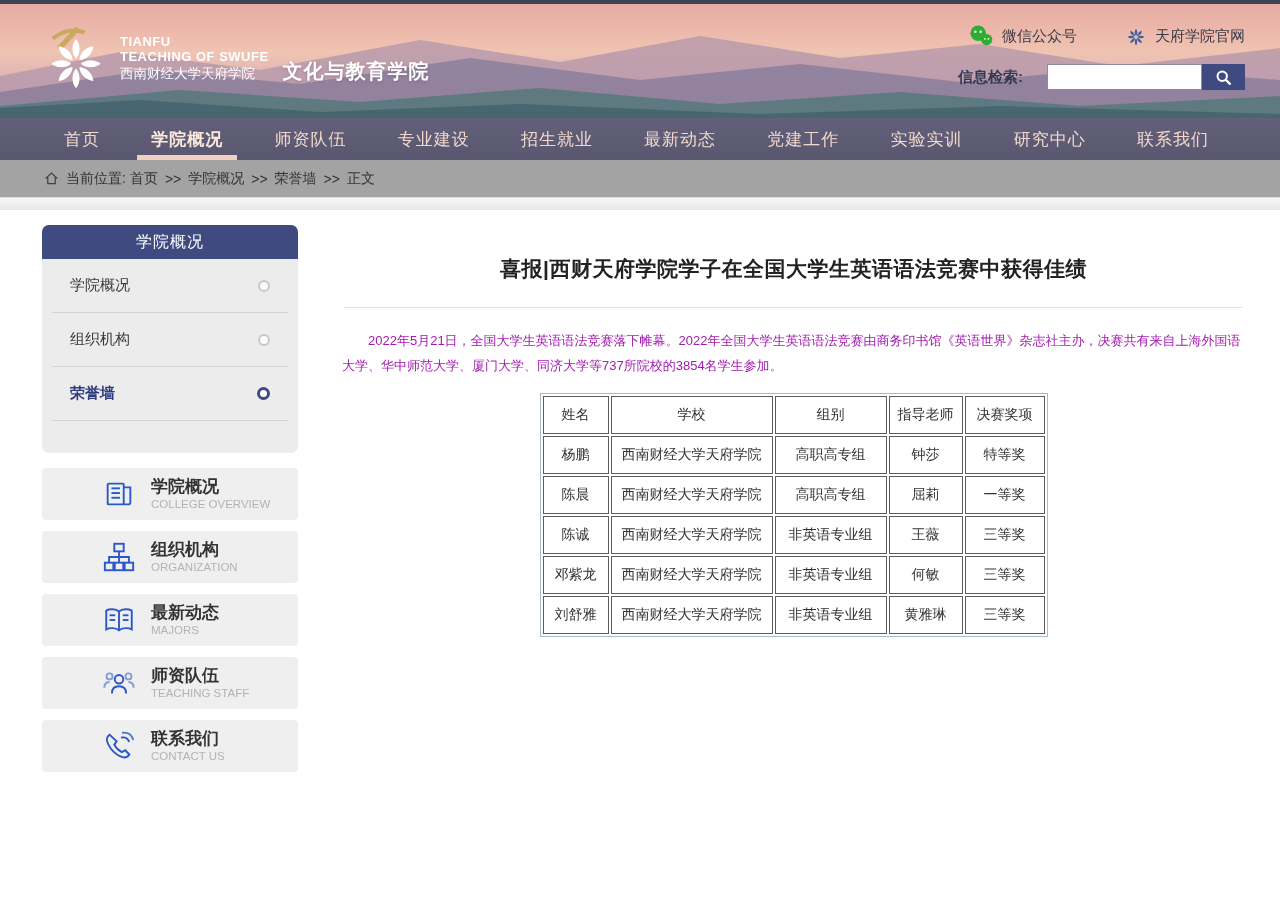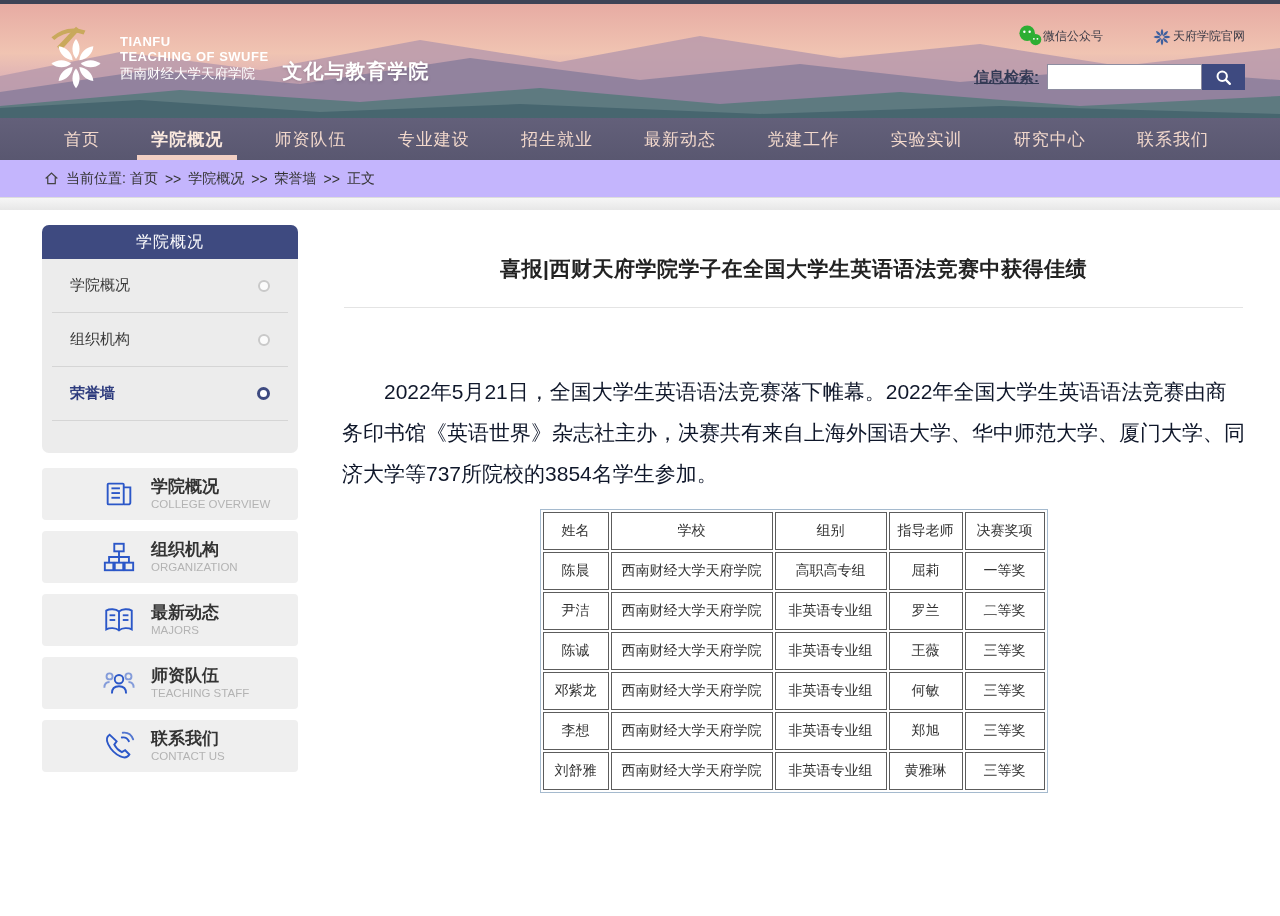--- a/index.html
+++ b/index.html
@@ -17,40 +17,40 @@
   .brand-logo { width:68px; height:72px; }
   .brand-text { margin-left:10px; color:#fff; line-height:1.15; }
   .brand-line1 { font-size:13px; font-weight:bold; letter-spacing:.5px; }
   .brand-line2 { font-size:13px; font-weight:bold; letter-spacing:.5px; }
   .brand-line3 { font-size:13.5px; margin-top:1px; }
   .brand-college { color:#fff; font-size:20px; font-weight:bold; margin-left:14px; margin-top:26px;
     text-shadow:0 1px 3px rgba(90,70,90,.35); letter-spacing:1px; }
 
   .header-right { position:absolute; right:35px; top:24px; text-align:right; }
   .quick-links { display:flex; align-items:center; justify-content:flex-end; gap:10px; }
-  .quick-link { display:flex; align-items:center; font-size:12px; color:#3a3a46; }
+  .quick-link { display:flex; align-items:center; gap:8px; font-size:15px; color:#3a3a46; }
   .quick-link + .quick-link { margin-left:38px; }
   .search-row { margin-top:16px; display:flex; align-items:center; justify-content:flex-end; }
-  .search-label { font-size:15px; font-weight:bold; color:#333a55; margin-right:8px;text-decoration:underline; }
+  .search-label { font-size:15px; font-weight:bold; color:#333a55; margin-right:24px; }
   .search-input { width:155px; height:26px; border:1px solid #8d8da0; background:#fff; outline:none;
     padding:0 6px; font-size:13px; }
   .search-btn { width:43px; height:26px; background:#3e4a80; border:none; display:flex;
     align-items:center; justify-content:center; cursor:pointer; }
 
   
   .main-nav { height:42px; background:linear-gradient(180deg,#63607a 0,#595770 100%); display:flex;
     align-items:stretch; justify-content:space-between; padding:0 55px 0 48px; }
   .main-nav a { position:relative; display:flex; align-items:center; padding:0 16px;
     color:#f2d8cc; font-size:17px; letter-spacing:1px; }
   .main-nav a.active { font-weight:bold; color:#fbe9de; }
   .main-nav a.active::after { content:""; position:absolute; left:2px; right:2px; bottom:0;
     height:5px; background:#f2cfc3; }
 
   
-  .breadcrumb { height:37px; background:#c4b5fd; display:flex; align-items:center; padding-left:44px;
+  .breadcrumb { height:37px; background:#a3a3a3; display:flex; align-items:center; padding-left:44px;
     font-size:14px; color:#333; }
   .breadcrumb .home-icon { margin-right:7px; display:flex; }
   .breadcrumb .sep { margin:0 7px; color:#333; }
   .bc-prefix { margin-right:4px; }
   .gray-band { height:13px; background:linear-gradient(180deg,#f6f6f6,#e7e7e7); border-top:1px solid #ddd; }
 
   
   .content { display:flex; align-items:flex-start; padding:15px 35px 0 42px; background:#fff; }
   .sidebar { width:256px; flex-shrink:0; }
   .main-col { flex:1; margin-left:44px; min-width:0; }
@@ -75,21 +75,21 @@
   .card-text { margin-left:15px; line-height:1.15; }
   .card-title { font-size:17px; font-weight:bold; color:#333; }
   .card-sub { font-size:11.5px; color:#b3b3b3; margin-top:1px; }
 
   
   .article-title { text-align:center; font-size:21px; font-weight:bold; color:#222;
     margin-top:30px; letter-spacing:.5px; }
   .meta-divider { border:none; border-top:1px solid #e4e4e4; margin:24px 2px 0 2px; }
   .article-meta { text-align:center; color:#8f8f8f; font-size:13px; margin-top:10px; }
   .article-meta span + span { margin-left:18px; }
-  .article-body { margin-top:64px; font-size:21px; color:#0f172a; line-height:1.95; }
+  .article-body { margin-top:20px; font-size:13px; color:#a21caf; line-height:1.95; }
   .article-body p { text-indent:2em; margin-bottom:6px; }
 
   
   .award-table { margin:14px auto 0 auto; border-collapse:separate; border-spacing:2px;
     border:1px solid #a5bace; background:#fff; }
   .award-table th, .award-table td { border:1px solid #5c5c5c; height:38px; text-align:center;
     vertical-align:middle; font-size:14px; color:#333; font-weight:normal; padding:0 6px; }
   .c-name  { width:66px; }
   .c-school{ width:162px; }
   .c-group { width:112px; }
@@ -351,62 +351,55 @@
         <tr>
           <th>姓名</th>
           <th>学校</th>
           <th>组别</th>
           <th>指导老师</th>
           <th>决赛奖项</th>
         </tr>
       </thead>
       <tbody>
 
+          <tr>
+            <td>杨鹏</td>
+            <td>西南财经大学天府学院</td>
+            <td>高职高专组</td>
+            <td>钟莎</td>
+            <td>特等奖</td>
+          </tr>
 
           <tr>
             <td>陈晨</td>
             <td>西南财经大学天府学院</td>
             <td>高职高专组</td>
             <td>屈莉</td>
             <td>一等奖</td>
           </tr>
 
 
 
-          <tr>
-            <td>尹洁</td>
-            <td>西南财经大学天府学院</td>
-            <td>非英语专业组</td>
-            <td>罗兰</td>
-            <td>二等奖</td>
-          </tr>
 
           <tr>
             <td>陈诚</td>
             <td>西南财经大学天府学院</td>
             <td>非英语专业组</td>
             <td>王薇</td>
             <td>三等奖</td>
           </tr>
 
           <tr>
             <td>邓紫龙</td>
             <td>西南财经大学天府学院</td>
             <td>非英语专业组</td>
             <td>何敏</td>
             <td>三等奖</td>
           </tr>
 
-          <tr>
-            <td>李想</td>
-            <td>西南财经大学天府学院</td>
-            <td>非英语专业组</td>
-            <td>郑旭</td>
-            <td>三等奖</td>
-          </tr>
 
           <tr>
             <td>刘舒雅</td>
             <td>西南财经大学天府学院</td>
             <td>非英语专业组</td>
             <td>黄雅琳</td>
             <td>三等奖</td>
           </tr>
 
         </tbody>

